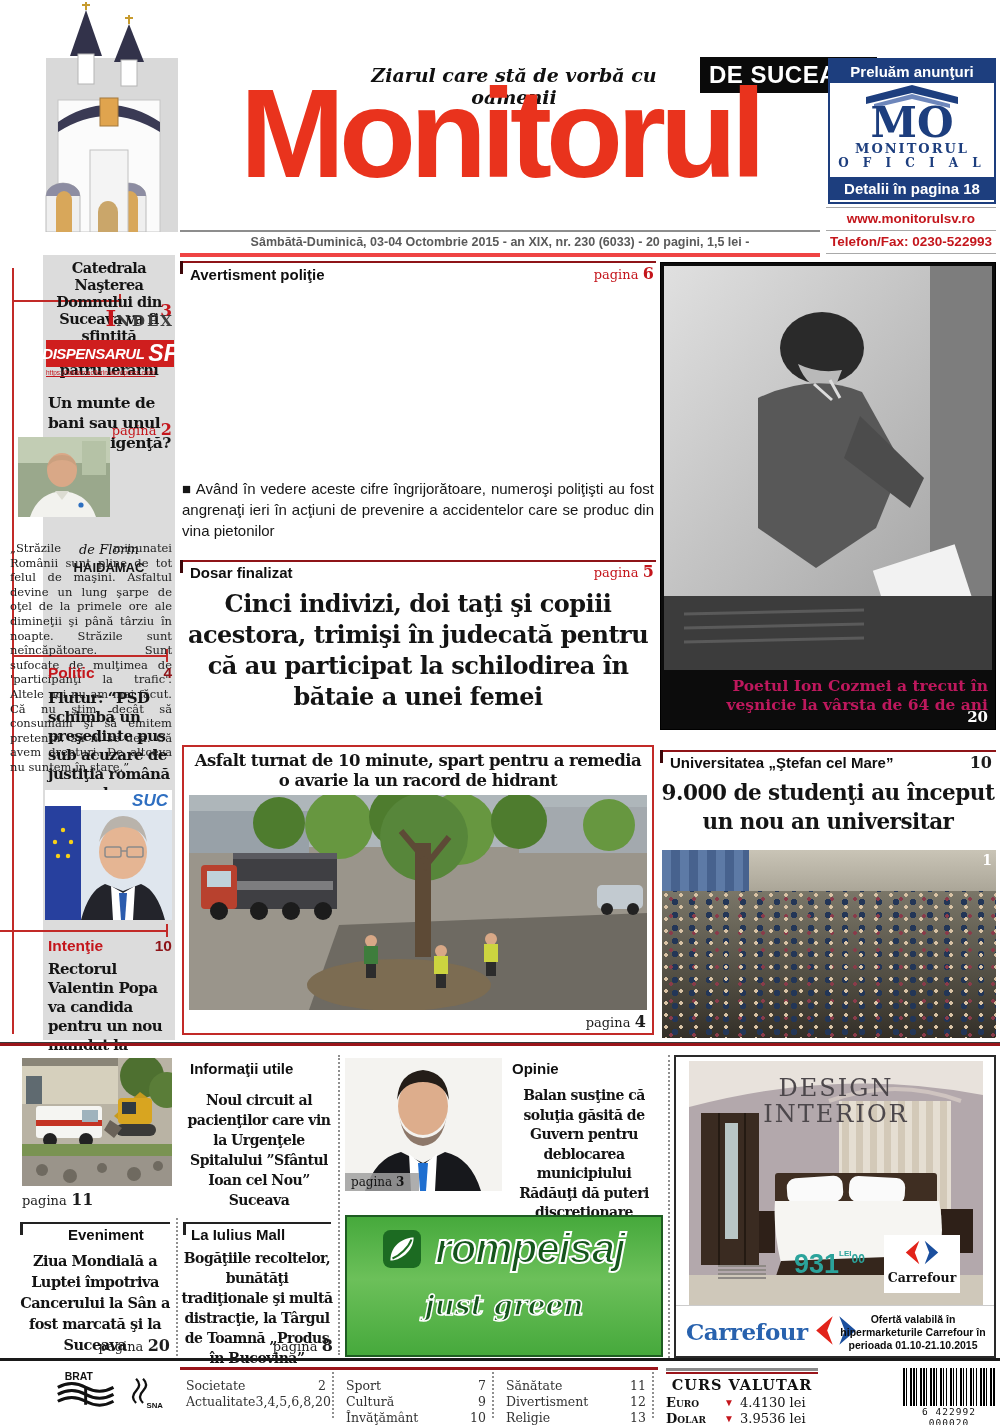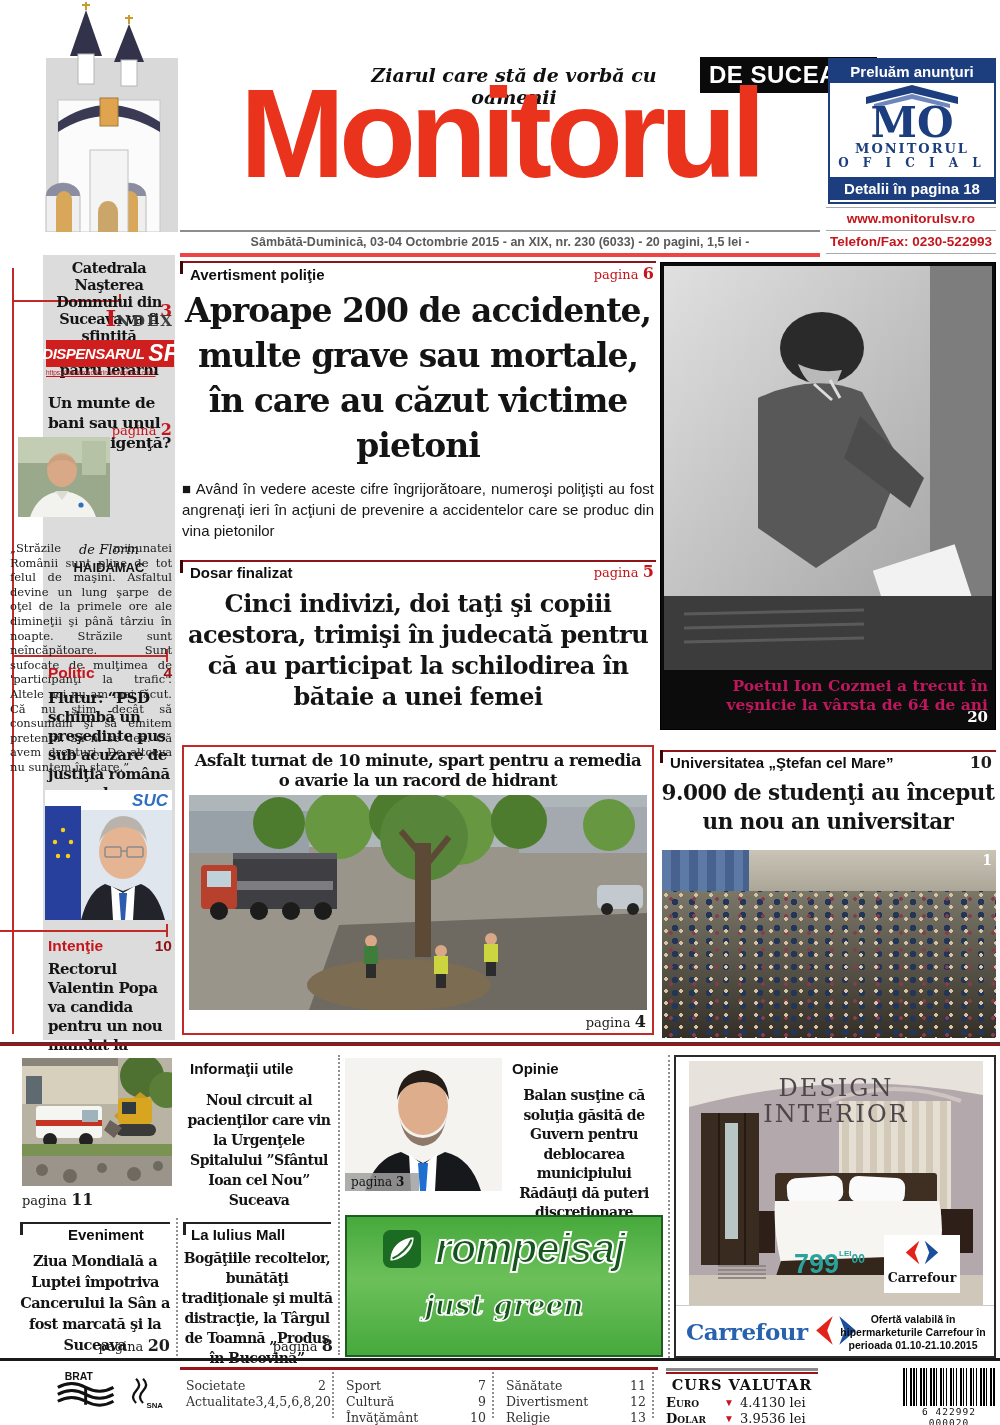--- a/index.html
+++ b/index.html
@@ -283,21 +283,20 @@
   </svg>
 
   <div id="intentie-lbl" class="abs sb-kick">Intenţie</div>
   <div id="intentie-num" class="abs sb-num">10</div>
   <div id="rector-hl" class="abs hl">Rectorul Valentin Popa va candida pentru un nou mandat la conducerea Universităţii din Suceava</div>
 
   <div id="acc-rule" class="abs rule"></div>
   <div id="acc-tick" class="abs tick"></div>
   <div id="acc-kick" class="abs kick">Avertisment poliţie</div>
   <div id="acc-pg" class="abs"><span class="pgl">pagina</span> <span class="pgn">6</span></div>
-  <div id="acc-hl" class="abs hl">Aproape 200 de accidente, multe grave sau mortale, în care au căzut victime pietoni</div>
   <div id="acc-sub" class="abs">■ Având în vedere aceste cifre îngrijorătoare, numeroşi poliţişti au fost angrenaţi ieri în acţiuni de prevenire a accidentelor care se produc din vina pietonilor</div>
 
   <div id="dosar-rule" class="abs rule"></div>
   <div id="dosar-tick" class="abs tick"></div>
   <div id="dosar-kick" class="abs kick">Dosar finalizat</div>
   <div id="dosar-pg" class="abs"><span class="pgl">pagina</span> <span class="pgn">5</span></div>
   <div id="dosar-hl" class="abs hl">Cinci indivizi, doi taţi şi copiii acestora, trimişi în judecată pentru că au participat la schilodirea în bătaie a unei femei</div>
 
   <div id="asfalt-box" class="abs"></div>
   <div id="asfalt-cap" class="abs hl">Asfalt turnat de 10 minute, spart pentru a remedia o avarie la un racord de hidrant</div>
@@ -456,21 +455,21 @@
       <polygon points="92,200 252,194 258,216 86,218" fill="#35261c"></polygon>
       <rect y="214" width="294" height="31" fill="#cfc8ba"></rect>
     </svg>
     <div id="ca-title"><span>DESIGN</span><br><span>INTERIOR</span></div>
     <div id="ca-desc">
         <div></div>
         <div></div>
         <div></div>
         <div></div>
       </div>
-    <div id="ca-price"><span>799</span><span class="cur">LEI</span><sup>00</sup></div>
+    <div id="ca-price"><span>931</span><span class="cur">LEI</span><sup>00</sup></div>
     <div id="ca-logobox">
       <svg width="36" height="27" viewBox="0 0 40 30">
         <polygon points="2,15 17,2 12,15 17,28" fill="#e2231a"></polygon>
         <polygon points="38,15 23,2 28,15 23,28" fill="#1b4f9e"></polygon>
       </svg>
       <div class="lbl">Carrefour</div>
     </div>
     <div id="ca-strip">
       <div class="word">Carrefour</div>
       <svg class="lg" width="44" height="33" viewBox="0 0 40 30">

